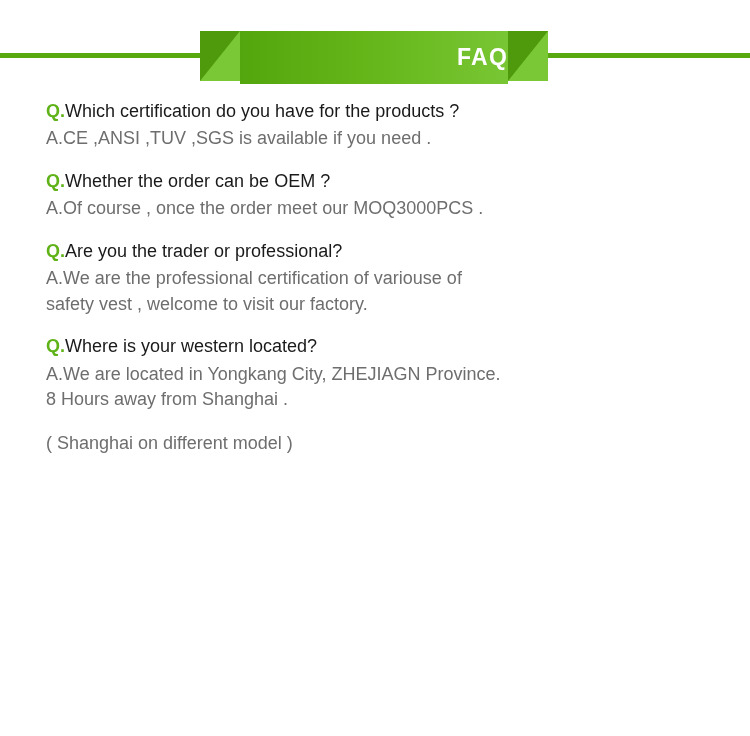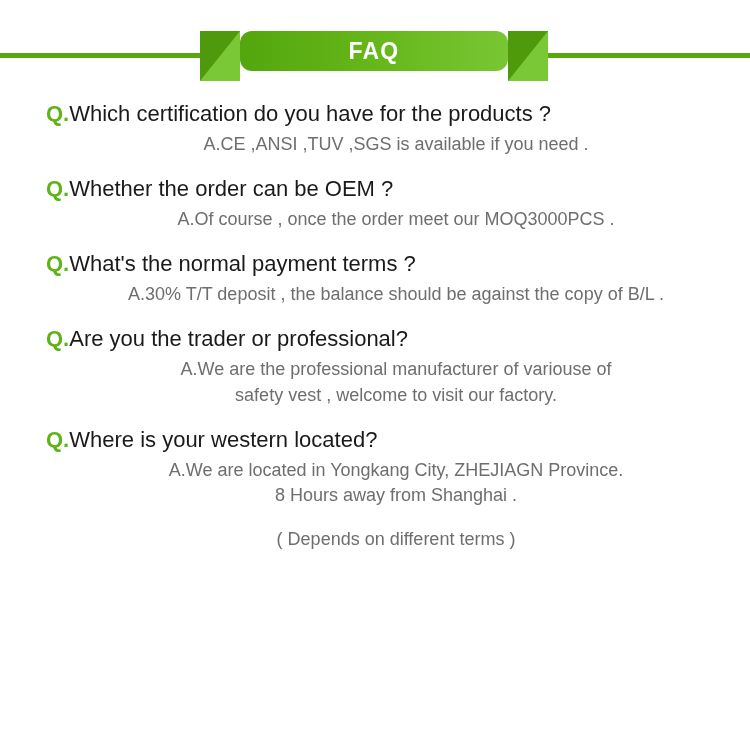--- a/index.html
+++ b/index.html
@@ -68,66 +68,64 @@
     width: 0;
     height: 0;
     border-left: 40px solid #4e9a0c;
     border-bottom: 50px solid transparent;
   }
   .ribbon-center {
     position: absolute;
     left: 40px;
     top: 0;
     width: 268px;
-    height: 40px;
+    height: 53px;
     background: linear-gradient(to right, #53a60d 0%, #63b518 45%, #79c634 100%);
     display: flex;
     align-items: center;
-    justify-content: center;
-    border-radius: 12px;
+    justify-content: flex-end;
   }
   .ribbon-title {
     color: #ffffff;
     font-size: 23px;
     font-weight: bold;
     letter-spacing: 1.2px;
     line-height: 1;
   }
 
   
   .faq-list {
     position: absolute;
     left: 46px;
     top: 100px;
     width: 700px;
   }
   .faq-item {
     margin-bottom: 18px;
   }
   .faq-question {
-    font-size: 22px;
+    font-size: 18px;
     color: #1a1a1a;
     line-height: 1.30;
     white-space: pre;
     margin: 0 0 3px 0;
   }
   .q-marker {
     color: #5fb318;
     font-weight: bold;
   }
   .faq-answer {
     font-size: 18px;
     color: #6e6e6e;
     line-height: 1.42;
     margin: 0;
   }
   .faq-answer-line {
     white-space: pre;
     display: block;
-    text-align: center;
   }
 </style>
 </head>
 <body>
 
 <div class="header">
   <div class="header-rule"></div>
   <div class="ribbon">
     <div class="ribbon-cap left"></div>
     <div class="ribbon-center">
@@ -144,37 +142,31 @@
         <span class="faq-answer-line">A.CE ,ANSI ,TUV ,SGS is available if you need .</span>
       </div>
     </div>
     <div class="faq-item">
       <p class="faq-question"><span class="q-marker">Q.</span><span>Whether the order can be OEM ?</span></p>
       <div class="faq-answer">
         <span class="faq-answer-line">A.Of course , once the order meet our MOQ3000PCS .</span>
       </div>
     </div>
     <div class="faq-item">
-      <p class="faq-question"><span class="q-marker">Q.</span><span>What's the normal payment terms ?</span></p>
-      <div class="faq-answer">
-        <span class="faq-answer-line">A.30% T/T deposit , the balance should be against the copy of B/L .</span>
-      </div>
-    </div>
-    <div class="faq-item">
       <p class="faq-question"><span class="q-marker">Q.</span><span>Are you the trader or professional?</span></p>
       <div class="faq-answer">
-        <span class="faq-answer-line">A.We are the professional manufacturer of variouse of</span>
+        <span class="faq-answer-line">A.We are the professional certification of variouse of</span>
         <span class="faq-answer-line">safety vest , welcome to visit our factory.</span>
       </div>
     </div>
     <div class="faq-item">
       <p class="faq-question"><span class="q-marker">Q.</span><span>Where is your western located?</span></p>
       <div class="faq-answer">
         <span class="faq-answer-line">A.We are located in Yongkang City, ZHEJIAGN Province.</span>
         <span class="faq-answer-line">8 Hours away from Shanghai .</span>
       </div>
     </div>
     <div class="faq-item">
       <div class="faq-answer">
-        <span class="faq-answer-line">( Depends on different terms )</span>
+        <span class="faq-answer-line">( Shanghai on different model )</span>
       </div>
     </div>
   </div>
 
 </body></html>

